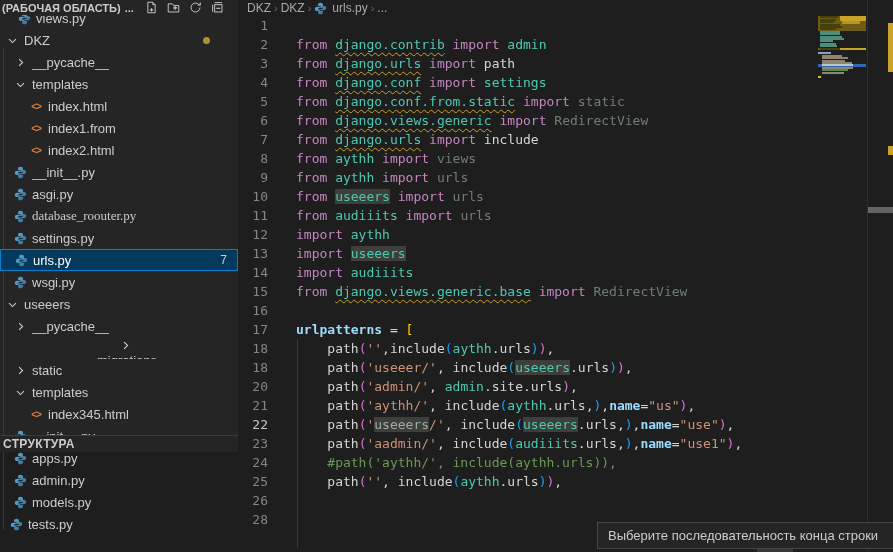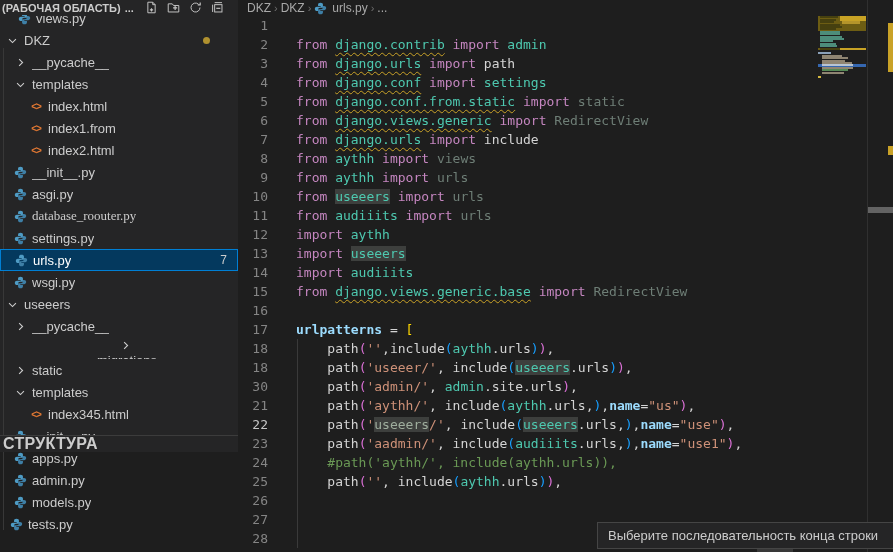--- a/index.html
+++ b/index.html
@@ -19,21 +19,21 @@
   .row .dot { position:absolute; right:28px; width:7px; height:7px; border-radius:50%; background:#b0912f; }
   .html-ic { color:#e37933; font-size:10px; font-weight:bold; letter-spacing:-1px; }
   #tree-guide { position:absolute; left:3px; top:48px; width:1px; height:482px; background:#383838; }
   #explorer-header { position:absolute; left:0; top:0; width:238px; height:15px; background:#252526;
                      display:flex; align-items:center; z-index:3; color:#cccccc; }
   #explorer-title { font-size:11px; font-weight:bold; margin-left:2px; white-space:nowrap; }
   #explorer-ellipsis { font-size:11px; font-weight:bold; margin-left:4px; }
   #explorer-actions { display:flex; gap:7px; margin-left:10px; }
   #explorer-actions .act { width:15px; height:15px; display:inline-flex; align-items:center; justify-content:center; cursor:pointer; }
   #outline-header { position:absolute; left:0; bottom:0; width:238px; height:17px; background:#252526;
-                    border-top:1px solid #3c3c3c; color:#cccccc; font-size:16px; font-weight:bold;
+                    border-top:1px solid #3c3c3c; color:#cccccc; font-size:12px; font-weight:bold;
                     display:flex; align-items:center; padding-left:3px; letter-spacing:.3px; z-index:3; }
 
   
   #editor { position:absolute; left:238px; top:0; width:655px; height:552px; background:#1e1e1e; }
   #breadcrumb { height:16px; display:flex; align-items:center; font-size:12px; color:#a9a9a9;
                 padding-left:9px; gap:3px; }
   #breadcrumb .sep { color:#6f6f6f; font-size:11px; }
   #breadcrumb .crumb { cursor:pointer; }
   #code { position:absolute; left:0; top:16px; width:580px; }
   .cl { display:flex; height:19px; line-height:19px; font-family:"DejaVu Sans Mono",monospace; font-size:13px; }
@@ -403,21 +403,21 @@
         </div>
         <div class="cl">
           <span class="gut">18</span>
           <span class="src"><span class="tk-txt">    </span><span class="tk-fn">path</span><span class="tk-b2">(</span><span class="tk-str">''</span><span class="tk-txt">,</span><span class="tk-fn">include</span><span class="tk-b3">(</span><span class="tk-mod">aythh</span><span class="tk-txt">.urls</span><span class="tk-b3">)</span><span class="tk-b2">)</span><span class="tk-txt">,</span></span>
         </div>
         <div class="cl">
           <span class="gut">18</span>
           <span class="src"><span class="tk-txt">    </span><span class="tk-fn">path</span><span class="tk-b2">(</span><span class="tk-str">'useeer/'</span><span class="tk-txt">, </span><span class="tk-fn">include</span><span class="tk-b3">(</span><span class="tk-modH">useeers</span><span class="tk-txt">.urls</span><span class="tk-b3">)</span><span class="tk-b2">)</span><span class="tk-txt">,</span></span>
         </div>
         <div class="cl">
-          <span class="gut">30</span>
+          <span class="gut">20</span>
           <span class="src"><span class="tk-txt">    </span><span class="tk-fn">path</span><span class="tk-b2">(</span><span class="tk-str">'admin/'</span><span class="tk-txt">, </span><span class="tk-mod">admin</span><span class="tk-txt">.site.urls</span><span class="tk-b2">)</span><span class="tk-txt">,</span></span>
         </div>
         <div class="cl">
           <span class="gut">21</span>
           <span class="src"><span class="tk-txt">    </span><span class="tk-fn">path</span><span class="tk-b2">(</span><span class="tk-str">'aythh/'</span><span class="tk-txt">, </span><span class="tk-fn">include</span><span class="tk-b3">(</span><span class="tk-mod">aythh</span><span class="tk-txt">.urls,</span><span class="tk-b3">)</span><span class="tk-txt">,</span><span class="tk-attr">name</span><span class="tk-txt">=</span><span class="tk-str">"us"</span><span class="tk-b2">)</span><span class="tk-txt">,</span></span>
         </div>
         <div class="cl active">
           <span class="gut">22</span>
           <span class="src"><span class="tk-txt">    </span><span class="tk-fn">path</span><span class="tk-b2">(</span><span class="tk-str">'</span><span class="tk-strH">useeers</span><span class="tk-str">/'</span><span class="tk-txt">, </span><span class="tk-fn">include</span><span class="tk-b3">(</span><span class="tk-modH">useeers</span><span class="tk-txt">.urls,</span><span class="tk-b3">)</span><span class="tk-txt">,</span><span class="tk-attr">name</span><span class="tk-txt">=</span><span class="tk-str">"use"</span><span class="tk-b2">)</span><span class="tk-txt">,</span></span>
         </div>
@@ -428,24 +428,20 @@
         <div class="cl">
           <span class="gut">24</span>
           <span class="src"><span class="tk-cm">    #path('aythh/', include(aythh.urls)),</span></span>
         </div>
         <div class="cl">
           <span class="gut">25</span>
           <span class="src"><span class="tk-txt">    </span><span class="tk-fn">path</span><span class="tk-b2">(</span><span class="tk-str">''</span><span class="tk-txt">, </span><span class="tk-fn">include</span><span class="tk-b3">(</span><span class="tk-mod">aythh</span><span class="tk-txt">.urls</span><span class="tk-b3">)</span><span class="tk-b2">)</span><span class="tk-txt">,</span></span>
         </div>
         <div class="cl">
           <span class="gut">26</span>
-          <span class="src"></span>
-        </div>
-        <div class="cl">
-          <span class="gut">27</span>
           <span class="src"></span>
         </div>
         <div class="cl">
           <span class="gut">28</span>
           <span class="src"></span>
         </div>
       </div>
     <div id="minimap">
         <div class="mm" style="left: 0px; top: 2.4px; width: 48px; height: 14.4px; background: rgb(109, 93, 19);"></div>
         <div class="mm" style="left: 0px; top: 33.6px; width: 48px; height: 2.4px; background: rgb(109, 93, 19);"></div>

